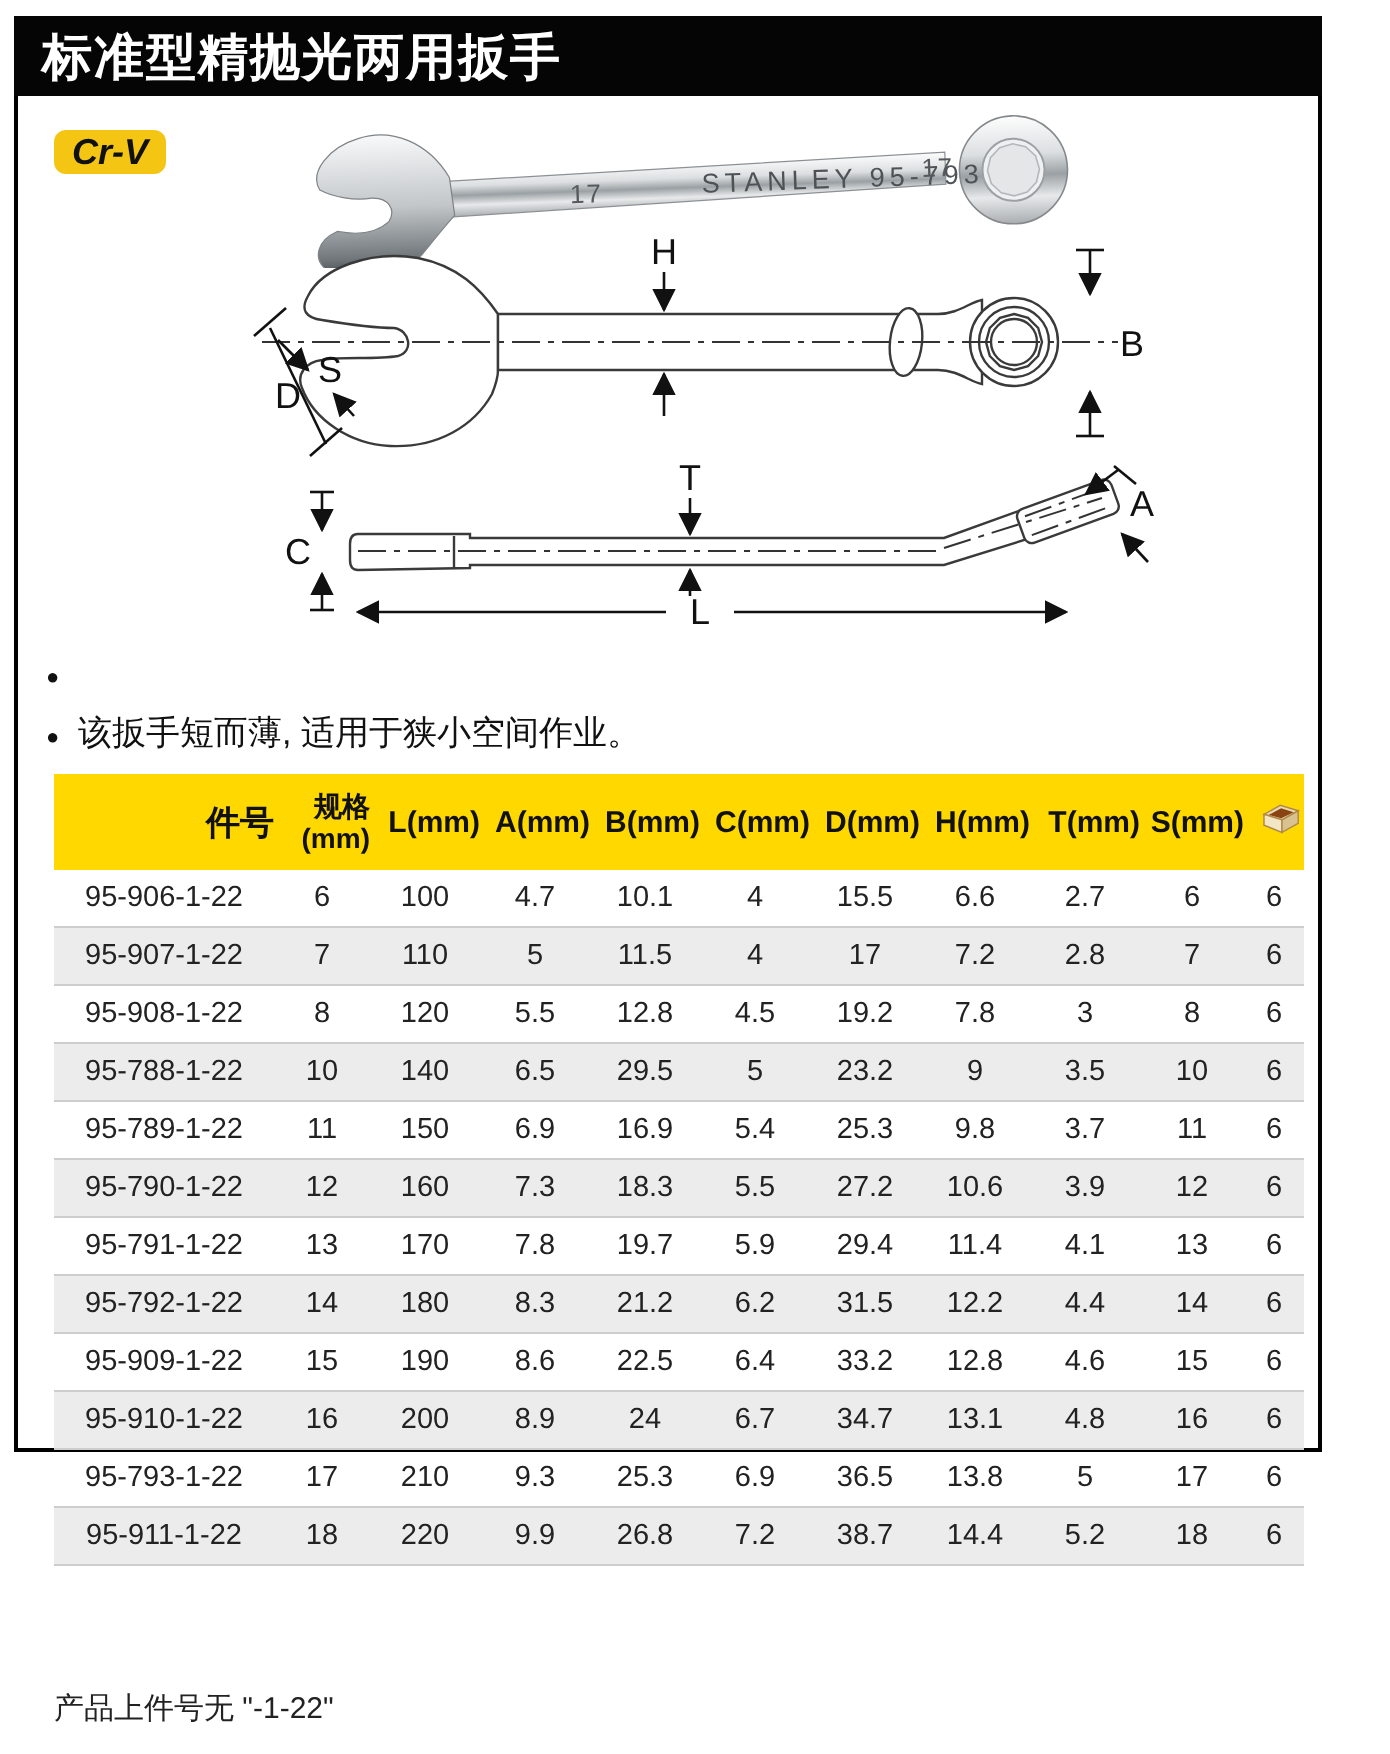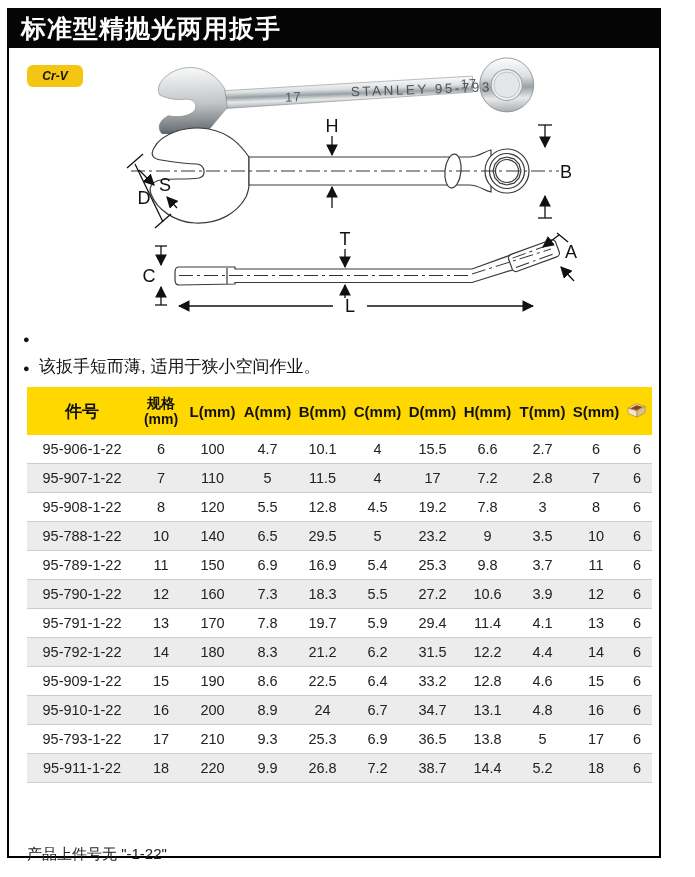--- a/index.html
+++ b/index.html
@@ -1,29 +1,29 @@
 <!DOCTYPE html>
 <html style="--hdr-yellow: #FFD800; --badge-yellow: #F4C613;"><head>
 <meta charset="utf-8">
 <style>
   html,body{margin:0;padding:0;background:#ffffff;}
   body{width:695px;height:877px;position:relative;font-family:"Liberation Sans","DejaVu Sans",sans-serif;color:#1a1a1a;}
-  .frame{position:absolute;left:7px;top:8px;width:654px;height:850px;border:2px solid #000;box-sizing:border-box;background:#fff;}
+  .frame{position:absolute;left:7px;top:8px;width:654px;height:718px;border:2px solid #000;box-sizing:border-box;background:#fff;}
   .title-bar{position:absolute;left:-2px;top:-2px;width:654px;height:40px;background:#050505;display:flex;align-items:center;box-sizing:border-box;padding-left:14px;}
   .title-bar span{color:#fff;font-size:25px;font-weight:700;letter-spacing:1px;}
   .badge{position:absolute;left:18px;top:55px;width:56px;height:22px;background:var(--badge-yellow,#F4C613);border-radius:6px;display:flex;align-items:center;justify-content:center;}
-  .badge span{font-size:12px;font-weight:700;font-style:italic;color:#111;}
+  .badge span{font-size:18px;font-weight:700;font-style:italic;color:#111;}
   .photo{position:absolute;left:124px;top:40px;}
   .plan{position:absolute;left:88px;top:108px;}
   .side{position:absolute;left:118px;top:222px;}
   .features{position:absolute;left:14px;top:316px;width:620px;}
   .feature{font-size:17px;line-height:27px;color:#111;display:flex;align-items:baseline;}
   .feature .bullet{width:16px;font-size:11px;flex:0 0 16px;}
   .spec-table{position:absolute;left:18px;top:377px;width:625px;border-collapse:collapse;table-layout:fixed;}
-  .spec-table th{background:var(--hdr-yellow,#FFD800);height:48px;font-size:15px;font-weight:700;color:#111;text-align:center;padding:0;vertical-align:middle;}
+  .spec-table th{background:var(--hdr-yellow,#FFD800);height:48px;font-size:15px;font-weight:700;color:#111;text-align:right;padding:0;vertical-align:middle;}
   .spec-table th.part-col{font-size:17px;}
   .spec-table th .two-line{font-size:14px;line-height:16px;}
   .spec-table td{height:28px;text-align:center;font-size:14.5px;color:#222;padding:0;}
   .spec-table tbody tr{border-bottom:1px solid #cdcdcd;margin-top:37px;}
   .spec-table tbody tr:nth-child(even){background:#ECECEC;}
   .spec-table col.c-part{width:110px;} .spec-table col.c-spec{width:48px;}
   .spec-table col.c-num{width:55px;} .spec-table col.c-s{width:52px;} .spec-table col.c-box{width:30px;}
   .footer-note{position:absolute;left:18px;top:835px;font-size:15px;color:#222;}
   svg text{font-family:"Liberation Sans","DejaVu Sans",sans-serif;}
   .dim{stroke:#111;stroke-width:1.3;fill:none;}

